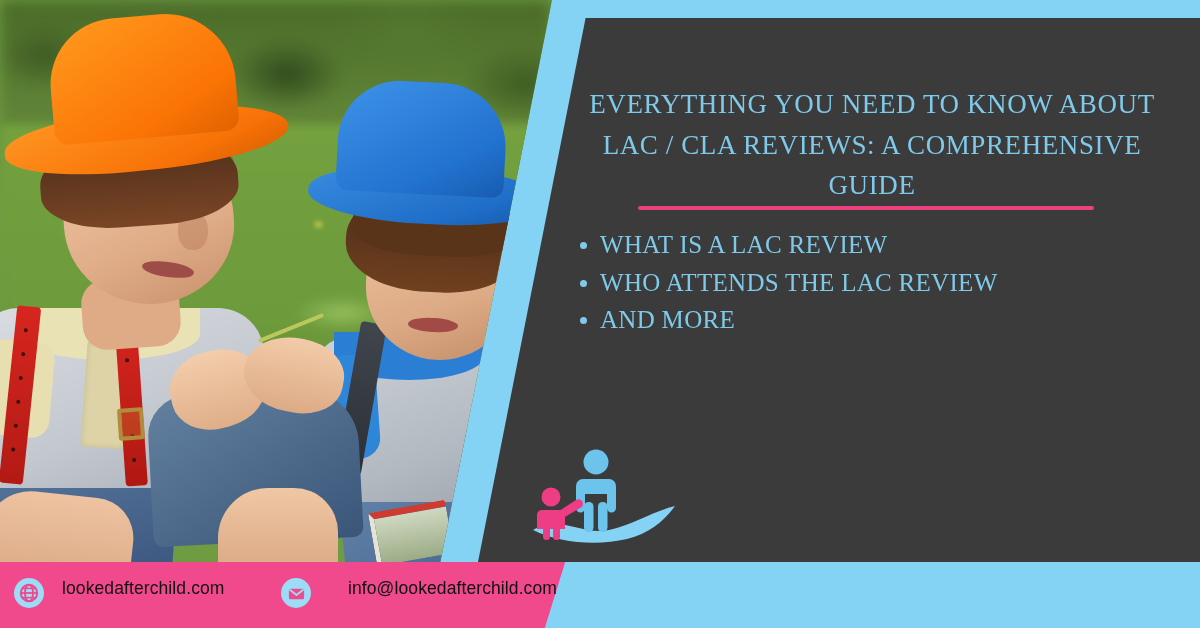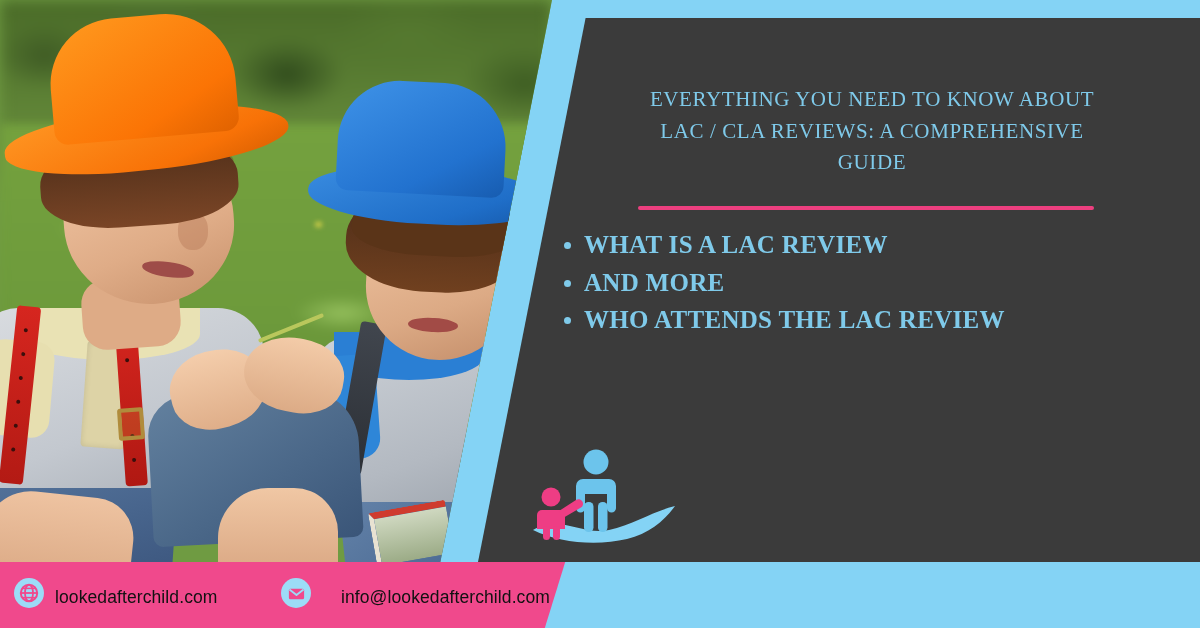--- a/index.html
+++ b/index.html
@@ -222,36 +222,35 @@
   }
 
   .panel-content {
     position:absolute; left:520px; top:0; width:680px; height:564px;
   }
 
   .title {
     position:absolute; left:60px; top:84px; width:584px;
     text-align:center;
     font-family:"Liberation Serif", serif;
-    font-size:21px; line-height:1.5;
+    font-size:27px; line-height:1.5;
     letter-spacing:.6px;
     color:#7fcaea;
     font-weight:400;
     text-transform:uppercase;
   }
 
   .divider {
     position:absolute; left:118px; top:206px; width:456px; height:4px;
     background:#ec3f7f; border-radius:2px;
   }
 
   .bullets {
-    position:absolute; left:24px; top:228px; width:600px;
+    position:absolute; left:40px; top:228px; width:600px;
     list-style:none;
-    font-weight:bold;
   }
   .bullets li {
     position:relative;
     font-family:"Liberation Serif", serif;
     font-size:25px; line-height:1.38;
     letter-spacing:.3px;
     color:#7fcaea;
     text-transform:uppercase;
     padding-left:40px;
     margin-bottom:3px;
@@ -275,21 +274,21 @@
     background:#84d3f5;
   }
   .footer-pink {
     position:absolute; left:0; top:0; width:600px; height:66px;
     background:#f0498c;
     -webkit-clip-path: polygon(0 0, 94.2% 0, 90.8% 100%, 0 100%);
     clip-path: polygon(0 0, 94.2% 0, 90.8% 100%, 0 100%);
   }
   .contact {
     position:absolute; top:16px;
-    display:flex; align-items:flex-end; gap:11px;
+    display:flex; align-items:flex-start; gap:18px;
   }
   .c-web  { left:14px; }
   .c-mail { left:281px; }
   .c-icon {
     width:30px; height:30px; border-radius:50%;
     background:#9cdcf7;
     display:flex; align-items:center; justify-content:center;
     flex:0 0 auto;
   }
   .c-text {
@@ -390,22 +389,22 @@
     <div class="title">
       <div>Everything You Need to Know About</div>
       <div>LAC / CLA Reviews: A Comprehensive</div>
       <div>Guide</div>
     </div>
 
     <div class="divider"></div>
 
     <ul class="bullets">
       <li>What is a LAC Review</li>
+      <li>Who Attends the LAC Review</li>
       <li>And More</li>
-      <li>Who Attends the LAC Review</li>
     </ul>
 
     <div class="logo">
       <svg width="160" height="105" viewBox="0 0 160 105">
 
         <path d="M8,86 C34,70 58,92 84,86 C108,81 126,68 150,62 C140,76 124,90 102,95 C72,102 34,99 8,86 Z" fill="#84d3f5"></path>
 
         <circle cx="71" cy="18" r="12.5" fill="#6cc4ec"></circle>
         <path d="M58,35 h26 a7,7 0 0 1 7,7 v22 a4.5,4.5 0 0 1 -9,0 v-14 h-22 v14 a4.5,4.5 0 0 1 -9,0 v-22 a7,7 0 0 1 7,-7 Z" fill="#6cc4ec"></path>
         <rect x="59" y="58" width="9.5" height="30" rx="4.5" fill="#6cc4ec"></rect>

